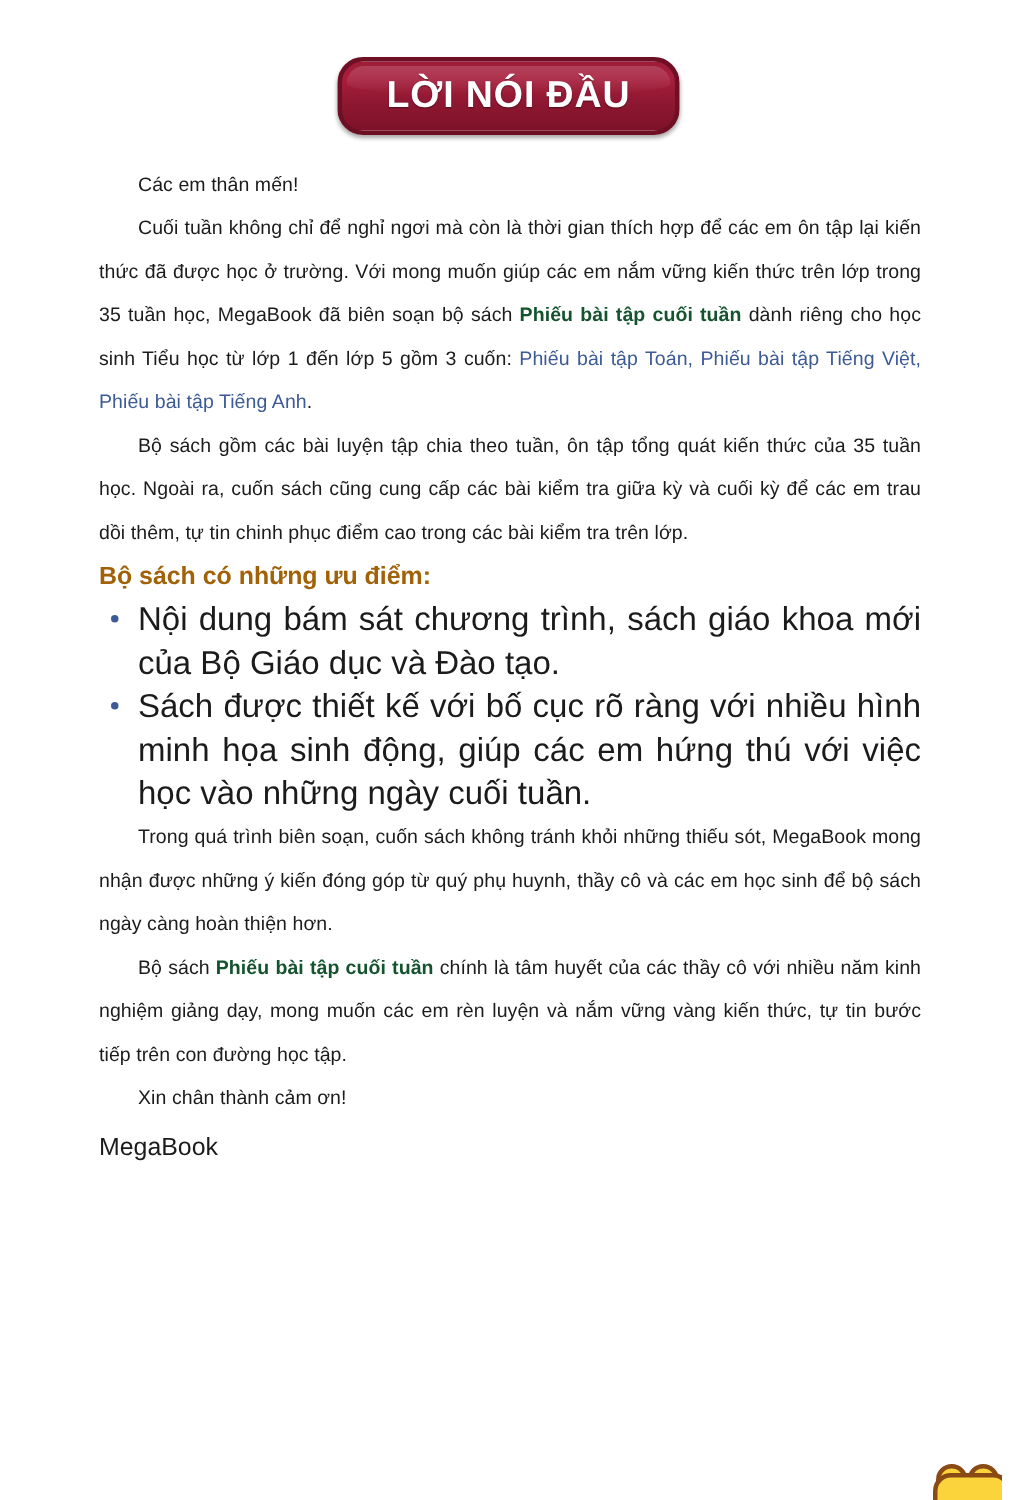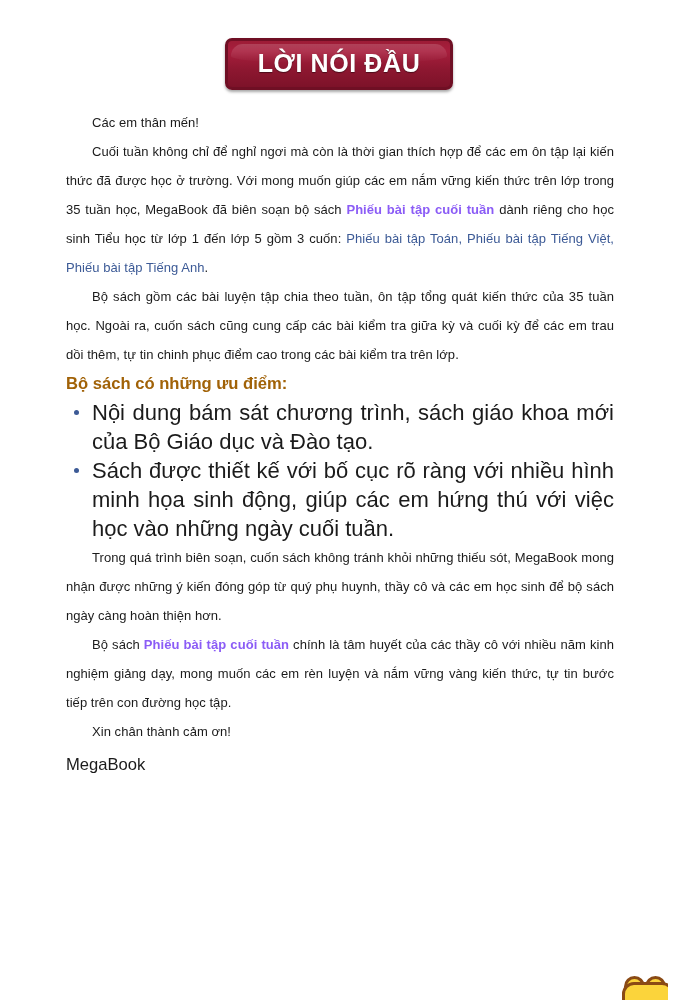--- a/index.html
+++ b/index.html
@@ -30,21 +30,21 @@
     top: 38px;
     left: 0;
     width: 678px;
     display: flex;
     justify-content: center;
   }
   .banner {
     position: relative;
     display: inline-block;
     padding: 9px 30px 10px 30px;
-    border-radius: 7px;
+    border-radius: 17px;
     background: linear-gradient(180deg, #9d1c36 0%, #a81e3d 22%, #8d1730 62%, #7d1229 100%);
     border: 3px solid #6f0f24;
     box-shadow: 0 2px 3px rgba(0,0,0,0.35);
   }
   .banner::after {
     content: "";
     position: absolute;
     left: 3px; right: 3px; top: 3px;
     height: 42%;
     border-radius: 13px 13px 40% 40%;
@@ -83,21 +83,21 @@
   }
   p.indent {
     text-indent: 26px;
   }
   p.last-line-left {
     text-align-last: left;
   }
 
   .bold {
     font-weight: bold;
-    color: #8b5cf6;
+    color: #14532d;
   }
   .blue {
     color: #3c5a96;
   }
 
   .heading {
     font-weight: bold;
     color: #a16207;
     font-size: 16.6px;
     line-height: 29px;

